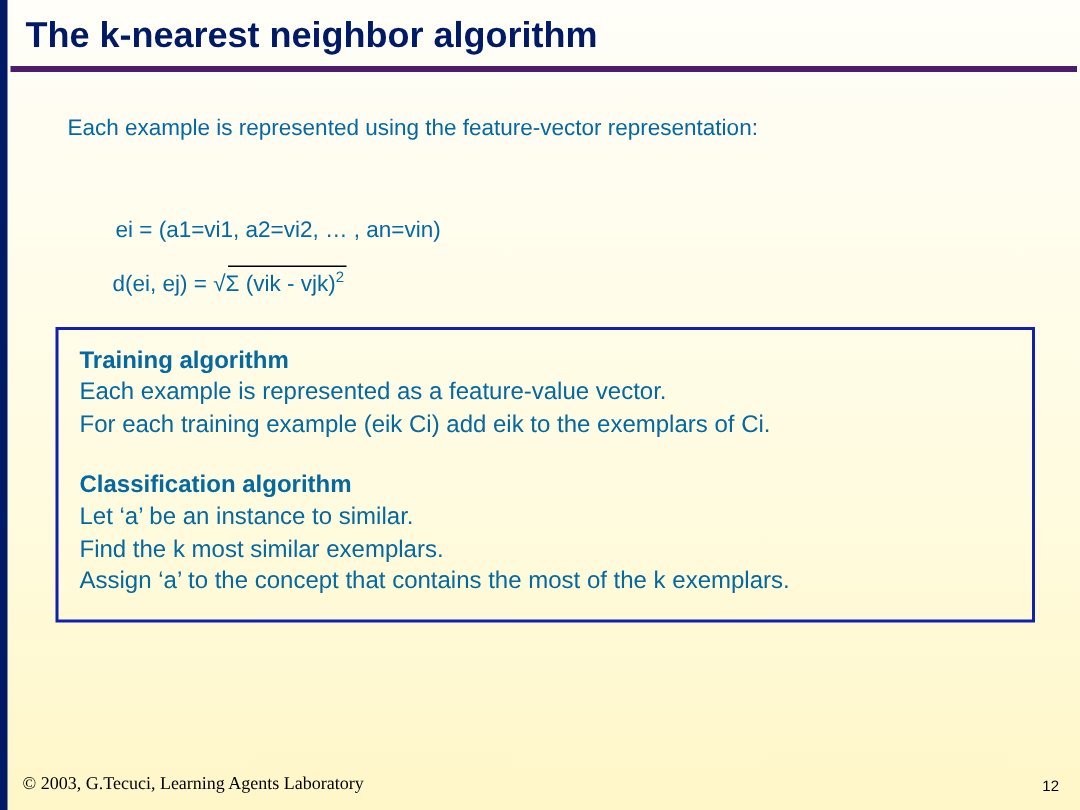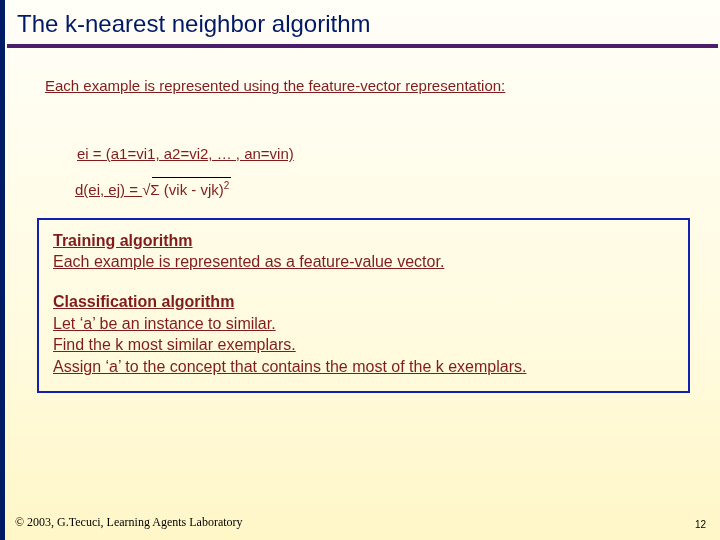--- a/index.html
+++ b/index.html
@@ -5,35 +5,34 @@
   * { box-sizing: border-box; margin: 0; padding: 0; }
   html, body { width: 720px; height: 540px; overflow: hidden; }
   body {
     background: linear-gradient(to bottom, #fffef8 0%, #fffbe0 60%, #fff7c8 100%);
     font-family: Arial, Helvetica, sans-serif;
     position: relative;
     border-left: 5px solid #001a66;
   }
   .title {
     font-size: 24px;
-    font-weight: normal;
+    font-weight: bold;
     color: #001a66;
     padding: 10px 0 6px 12px;
   }
   .rule {
     height: 4px;
     background: #4b1d6b;
     margin: 0 2px 0 2px;
   }
   .content {
     padding: 28px 30px 0 40px;
     font-size: 15px;
-    color: #7f1d1d;
+    color: #0369a1;
     line-height: 1.35;
-    text-decoration: underline;
   }
   .intro .indent {
     padding-left: 32px;
     margin-top: 48px;
   }
   .formula-block {
     padding: 14px 0 18px 30px;
     font-size: 15px;
   }
   .sqrt-wrap {
@@ -94,20 +93,21 @@
     <div class="indent">ei = (a1=vi1, a2=vi2, … , an=vin)</div>
   </div>
 
   <div class="formula-block">
     <span>d(ei, ej) = </span><span class="sqrt-wrap"><span class="overline"></span><span>√</span><span>Σ (vik - vjk)</span><span class="sup">2</span></span>
   </div>
 
   <div class="algo-box">
     <div class="section-title">Training algorithm</div>
     <div>Each example is represented as a feature-value vector.</div>
+    <div>For each training example (eik Ci) add eik to the exemplars of Ci.</div>
     <div class="gap"></div>
     <div class="section-title">Classification algorithm</div>
     <div>Let ‘a’ be an instance to similar.</div>
     <div>Find the k most similar exemplars.</div>
     <div>Assign ‘a’ to the concept that contains the most of the k exemplars.</div>
   </div>
 
 </div>
 
 <div class="footer">

